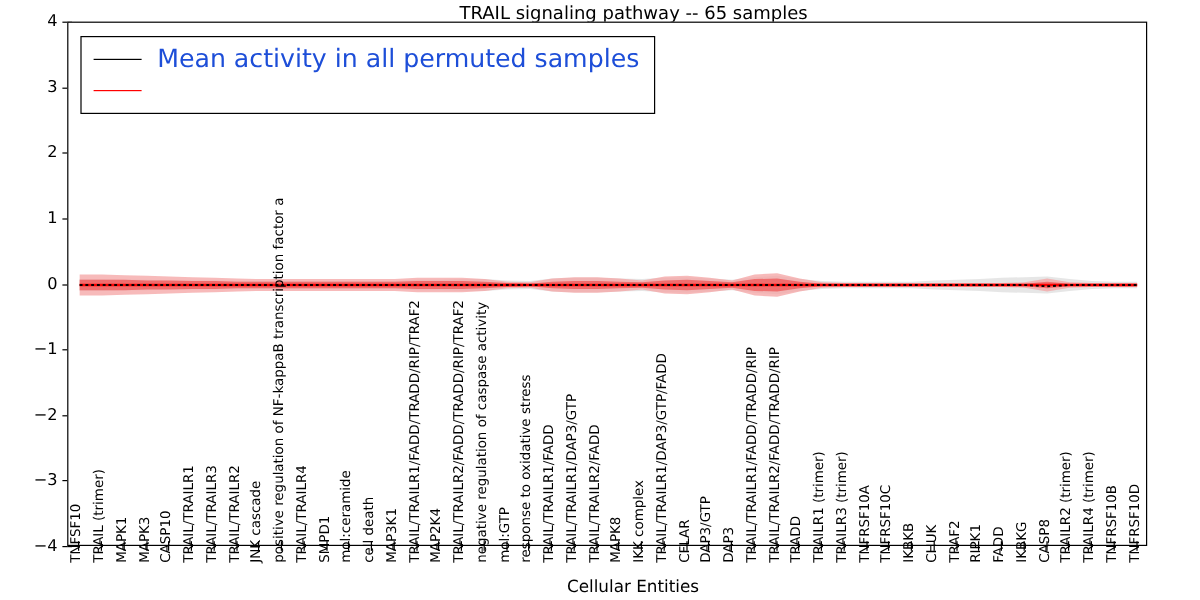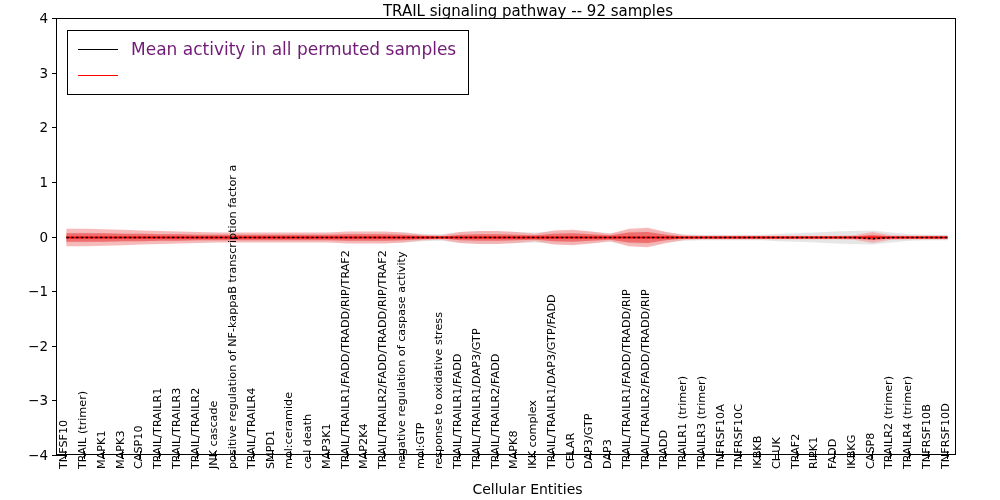--- a/index.html
+++ b/index.html
@@ -29,29 +29,29 @@
   
   .plotwrap{position:absolute;left:0;top:0;width:100%;height:100%;}
   svg.plot{position:absolute;left:0;top:0;}
 
   
   .legend{position:absolute;left:10px;top:11px;background:#fff;
           border:1.1px solid #000;padding:5px 12px 6px 10px;box-sizing:border-box;}
   .legrow{display:flex;align-items:center;height:26px;}
   .legline{width:40px;height:0;border-top:1.4px solid #000;margin-right:13px;}
   .legline.red{border-top-color:#ff0000;}
-  .legtext{font-size:17px;color:#701a75;white-space:nowrap;}
+  .legtext{font-size:21px;color:#1d4ed8;white-space:nowrap;}
 </style>
 </head>
 <body>
 
 <div id="fig">
 
   <div class="title">
-    <span>TRAIL signaling pathway -- 92 samples</span>
+    <span>TRAIL signaling pathway -- 65 samples</span>
   </div>
 
   <div id="yticks">
       <div class="ylab" style="left: 4px; top: 455px;">−4</div>
       <div class="ytickmark" style="left: 52px; top: 455px; position: absolute;"></div>
       <div class="ytickmark" style="left: 56px; top: 455px; position: absolute;"></div>
       <div class="ylab" style="left: 4px; top: 400.375px;">−3</div>
       <div class="ytickmark" style="left: 52px; top: 400.375px; position: absolute;"></div>
       <div class="ytickmark" style="left: 56px; top: 400.375px; position: absolute;"></div>
       <div class="ylab" style="left: 4px; top: 345.75px;">−2</div>

